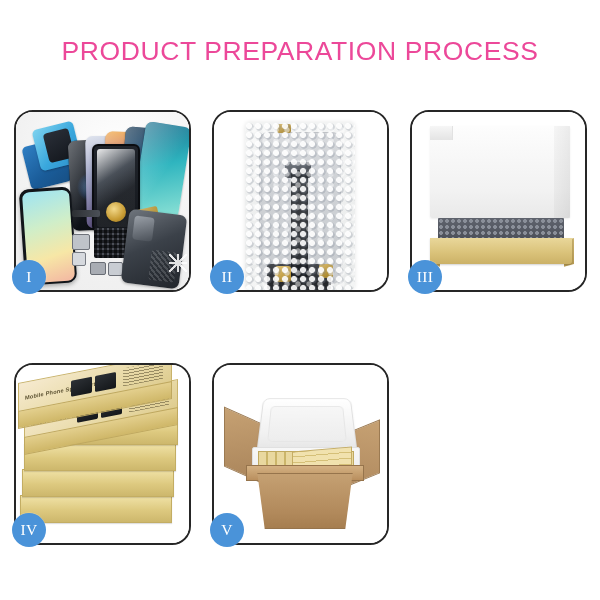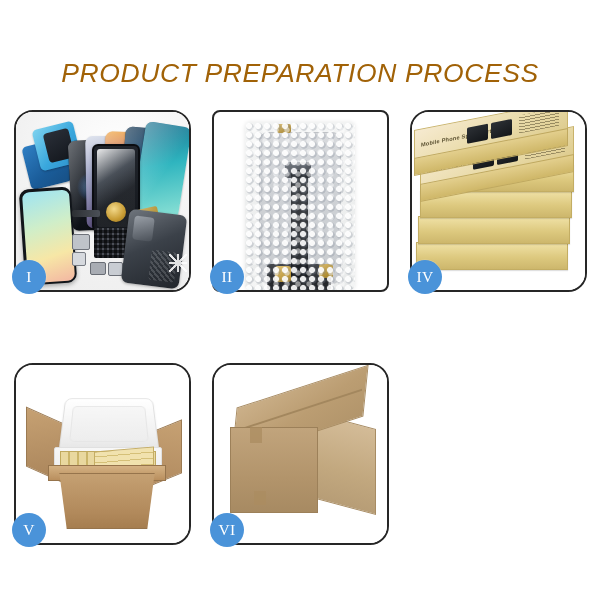--- a/index.html
+++ b/index.html
@@ -24,28 +24,27 @@
   
   .header {
     position: absolute;
     left: 0;
     top: 0;
     width: 600px;
     text-align: center;
   }
   .title {
     margin: 0;
-    padding-top: 60px;
+    padding-top: 38px;
     font-size: 26.5px;
     letter-spacing: 0.6px;
     font-weight: 400;
-    color: #a16207;
+    color: #ec4899;
     font-family: "Liberation Sans", sans-serif;
     line-height: 1;
-    font-style: italic;
   }
   .subtitle {
     margin: 0;
     padding-top: 12px;
     font-size: 12.6px;
     color: #1c1c1c;
     font-weight: 400;
     letter-spacing: 0.15px;
     font-family: "Liberation Sans", sans-serif;
     line-height: 1;
@@ -259,21 +258,21 @@
     position:absolute; right:2px; bottom:18px; width:18px; height:18px;
     background:
       linear-gradient(0deg, transparent 46%, #ffffff 46% 54%, transparent 54%),
       linear-gradient(90deg, transparent 46%, #ffffff 46% 54%, transparent 54%),
       linear-gradient(45deg, transparent 46%, #ffffff 46% 54%, transparent 54%),
       linear-gradient(-45deg, transparent 46%, #ffffff 46% 54%, transparent 54%);
     opacity: .85;
   }
 
   
-  .p2 { background: #ffffff; border-radius: 8px; }
+  .p2 { background: #ffffff; }
   .bubblepack {
     position: absolute;
     left: 31px; top: 10px;
     width: 110px; height: 168px;
     border-radius: 5px;
     background: linear-gradient(180deg,#f2f3f3,#e8eaea);
     box-shadow: 0 0 4px rgba(0,0,0,0.10);
     overflow: hidden;
   }
   .bp-screen {
@@ -625,20 +624,30 @@
           <div class="bp-dark-bottom"></div>
           <div class="bp-gold1"></div>
           <div class="bp-gold2"></div>
           <div class="bubbles"></div>
           <div class="bubbles2"></div>
         </div>
       </div>
       <div class="badge">II</div>
     </div>
 
+    <div class="panel p3">
+      <div class="panel-inner">
+        <div class="foamlid"></div>
+        <div class="darkfoam"></div>
+        <div class="kraft-l"></div>
+        <div class="kraft-r"></div>
+        <div class="kraftbox"></div>
+      </div>
+      <div class="badge">III</div>
+    </div>
 
     <div class="panel p4">
       <div class="panel-inner">
         <div class="stack">
           <div class="sbox sb1"></div>
           <div class="sbox sb2"></div>
           <div class="sbox sb3"></div>
           <div class="sbox sb4"></div>
 
           <div class="topbox tbB">
@@ -674,28 +683,15 @@
           <div class="foam-tray"></div>
           <div class="inner-boxes"></div>
           <div class="inner-boxes2"></div>
           <div class="box-rim"></div>
           <div class="box-front"></div>
         </div>
       </div>
       <div class="badge">V</div>
     </div>
 
-    <div class="panel p6">
-      <div class="panel-inner">
-        <div class="ship">
-          <div class="ship-side"></div>
-          <div class="ship-top"></div>
-          <div class="ship-top-seam"></div>
-          <div class="ship-front"></div>
-          <div class="tape1"></div>
-          <div class="tape2"></div>
-        </div>
-      </div>
-      <div class="badge">VI</div>
-    </div>
 
   </div>
 </div>
 
 </body></html>

